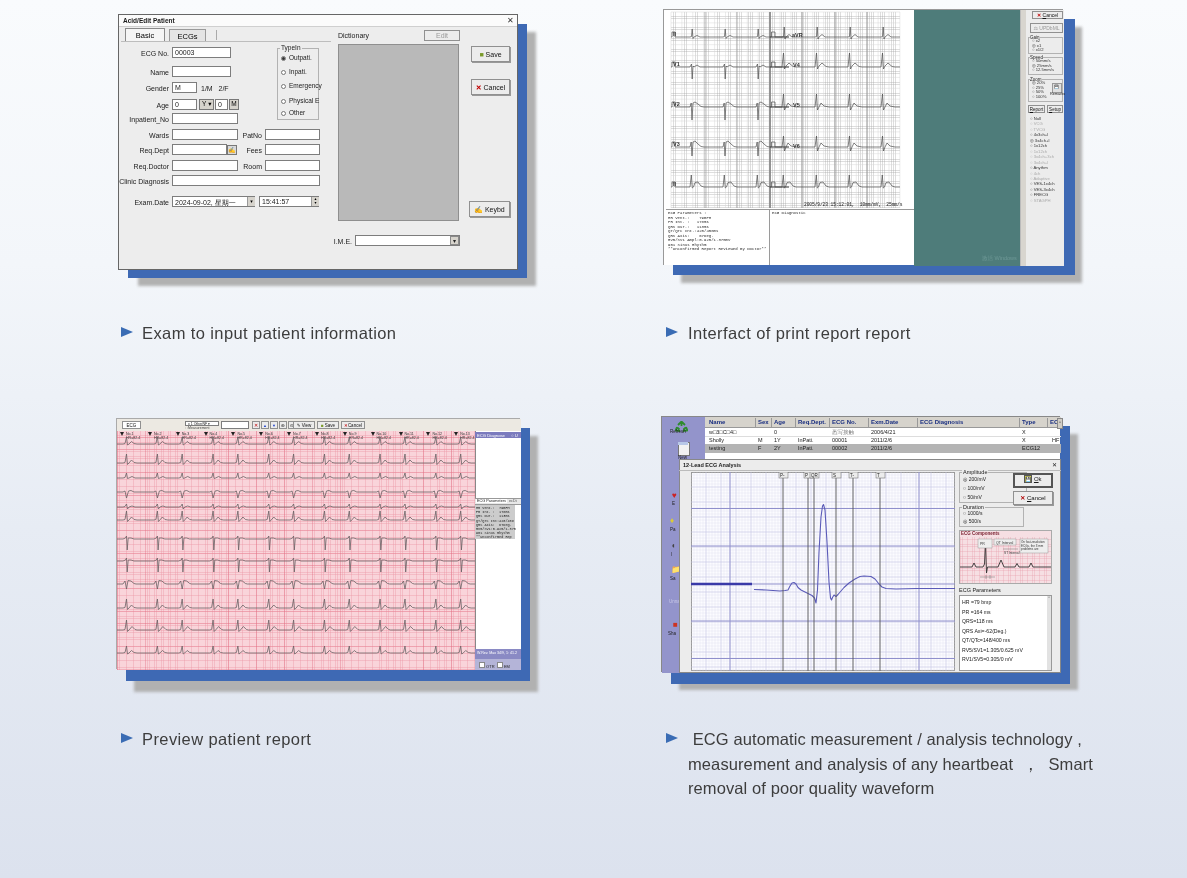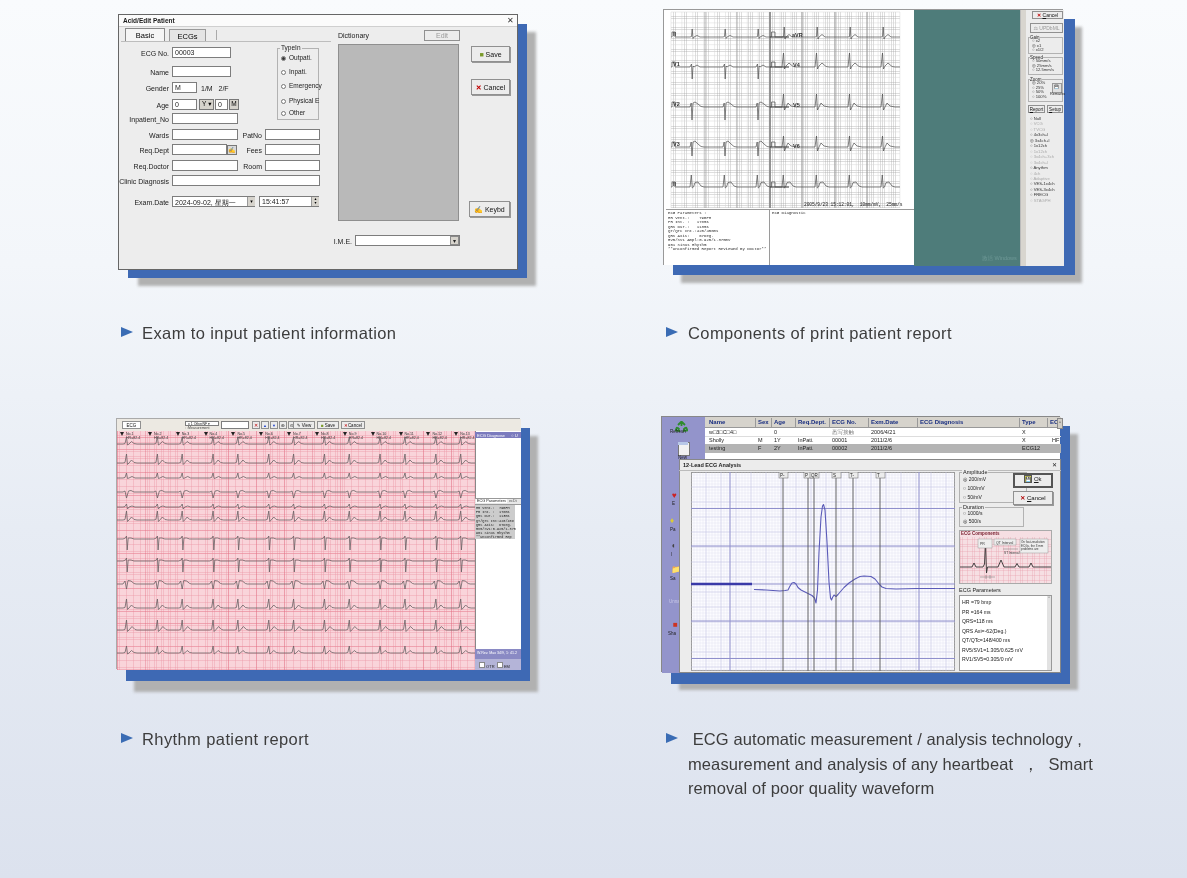--- a/index.html
+++ b/index.html
@@ -158,21 +158,21 @@
  <div class="f" style="left:386px;top:82px;font-size:3.8px;">Remarks</div>
  <div class="btn" style="left:364px;top:95px;width:17px;height:8px;font-size:4.5px;line-height:7px;box-shadow:none;"><u>R</u>eport</div>
  <div class="btn" style="left:383px;top:95px;width:16px;height:8px;font-size:4.5px;line-height:7px;box-shadow:none;"><u>S</u>etup</div>
  <div class="f" style="left:366px;top:106px;font-size:4.2px;line-height:5.45px;color:#333;">○ Null<br><span style="color:#aaa;">○ VCG</span><br><span style="color:#aaa;">○ TVCG</span><br>○ 4x3ch+l<br>◎ 3x4ch+l<br>○ 1x12ch<br><span style="color:#aaa;">○ 1x12ch</span><br><span style="color:#aaa;">○ 3x4ch+3ch</span><br><span style="color:#aaa;">○ 3x4ch+l</span><br>○ Anythm<br><span style="color:#aaa;">○ 4ch</span><br><span style="color:#aaa;">○ Adaptive</span><br>○ VES-1x4ch<br>○ VES-3x4ch<br>○ FRECG<br><span style="color:#aaa;">○ STAGPH</span></div>
 </div>
 
 <div class="abs tri" style="left:121px;top:327px;"></div>
 <div class="abs cap" style="left:142px;top:321px;letter-spacing:0.4px;">Exam to input patient information</div>
 
 <div class="abs tri" style="left:666px;top:327px;"></div>
-<div class="abs cap" style="left:688px;top:321px;letter-spacing:0.4px;">Components of print patient report</div>
+<div class="abs cap" style="left:688px;top:321px;letter-spacing:0.4px;">Interfact of print report report</div>
 
 <div class="abs shadow" style="left:134px;top:436px;width:404px;height:256px;"></div>
 <div class="abs bframe" style="left:126px;top:428px;width:404px;height:253px;"></div>
 <div class="abs" id="p3" style="left:116px;top:418px;width:404px;height:251px;background:#ece9e4;border-top:1px solid #aaa;border-left:1px solid #aaa;box-sizing:border-box;">
 
  <div class="abs" style="left:0;top:0;width:404px;height:12px;background:#ece9e2;border-bottom:1px solid #c0c0c0;"></div>
  <div class="btn" style="left:5px;top:2px;width:19px;height:8px;font-size:4.5px;line-height:7px;background:#fff;box-shadow:none;">ECG</div>
  <div class="cmb" style="left:68px;top:2px;width:34px;height:5px;font-size:3.5px;line-height:4px;">x 1  OtherNF ▾</div>
  <div class="f" style="left:68px;top:7px;font-size:3.5px;color:#444;">□ Measurement</div>
  <div class="inp" style="left:104px;top:2px;width:28px;height:8px;"></div>
@@ -387,16 +387,16 @@
   <path d="M26 38 V42 M30 38 V42 M35 40 H20" stroke="#555" stroke-width="0.4"></path>
  </svg>
 
  <div class="f" style="left:297px;top:170px;font-size:5.5px;color:#222;">ECG Parameters</div>
  <div class="abs" style="left:297px;top:178px;width:93px;height:76px;background:#fff;border:1px solid #999;box-sizing:border-box;"></div>
  <div class="abs" style="left:385px;top:179px;width:4px;height:74px;background:#e2e2e2;font-size:3.5px;text-align:center;color:#666;">^</div>
  <div class="f" style="left:300px;top:181px;font-size:5.2px;line-height:9.5px;color:#222;">HR =79 bmp<br>PR =164 ms<br>QRS=118 ms<br>QRS Axi=-62(Deg.)<br>QT/QTc=148/400 ms<br>RV5/SV1=1.305/0.625 mV<br>RV1/SV5=0.305/0 mV</div>
 </div>
 
 <div class="abs tri" style="left:121px;top:733px;"></div>
-<div class="abs cap" style="left:142px;top:727px;letter-spacing:0.4px;">Rhythm patient report</div>
+<div class="abs cap" style="left:142px;top:727px;letter-spacing:0.4px;">Preview patient report</div>
 
 <div class="abs tri" style="left:666px;top:733px;"></div>
 <div class="abs cap" style="left:688px;top:727px;width:410px;">&nbsp;ECG automatic measurement / analysis technology ,<br>measurement and analysis of any heartbeat&nbsp; ，&nbsp; Smart<br>removal of poor quality waveform</div>
 
 </body></html>

